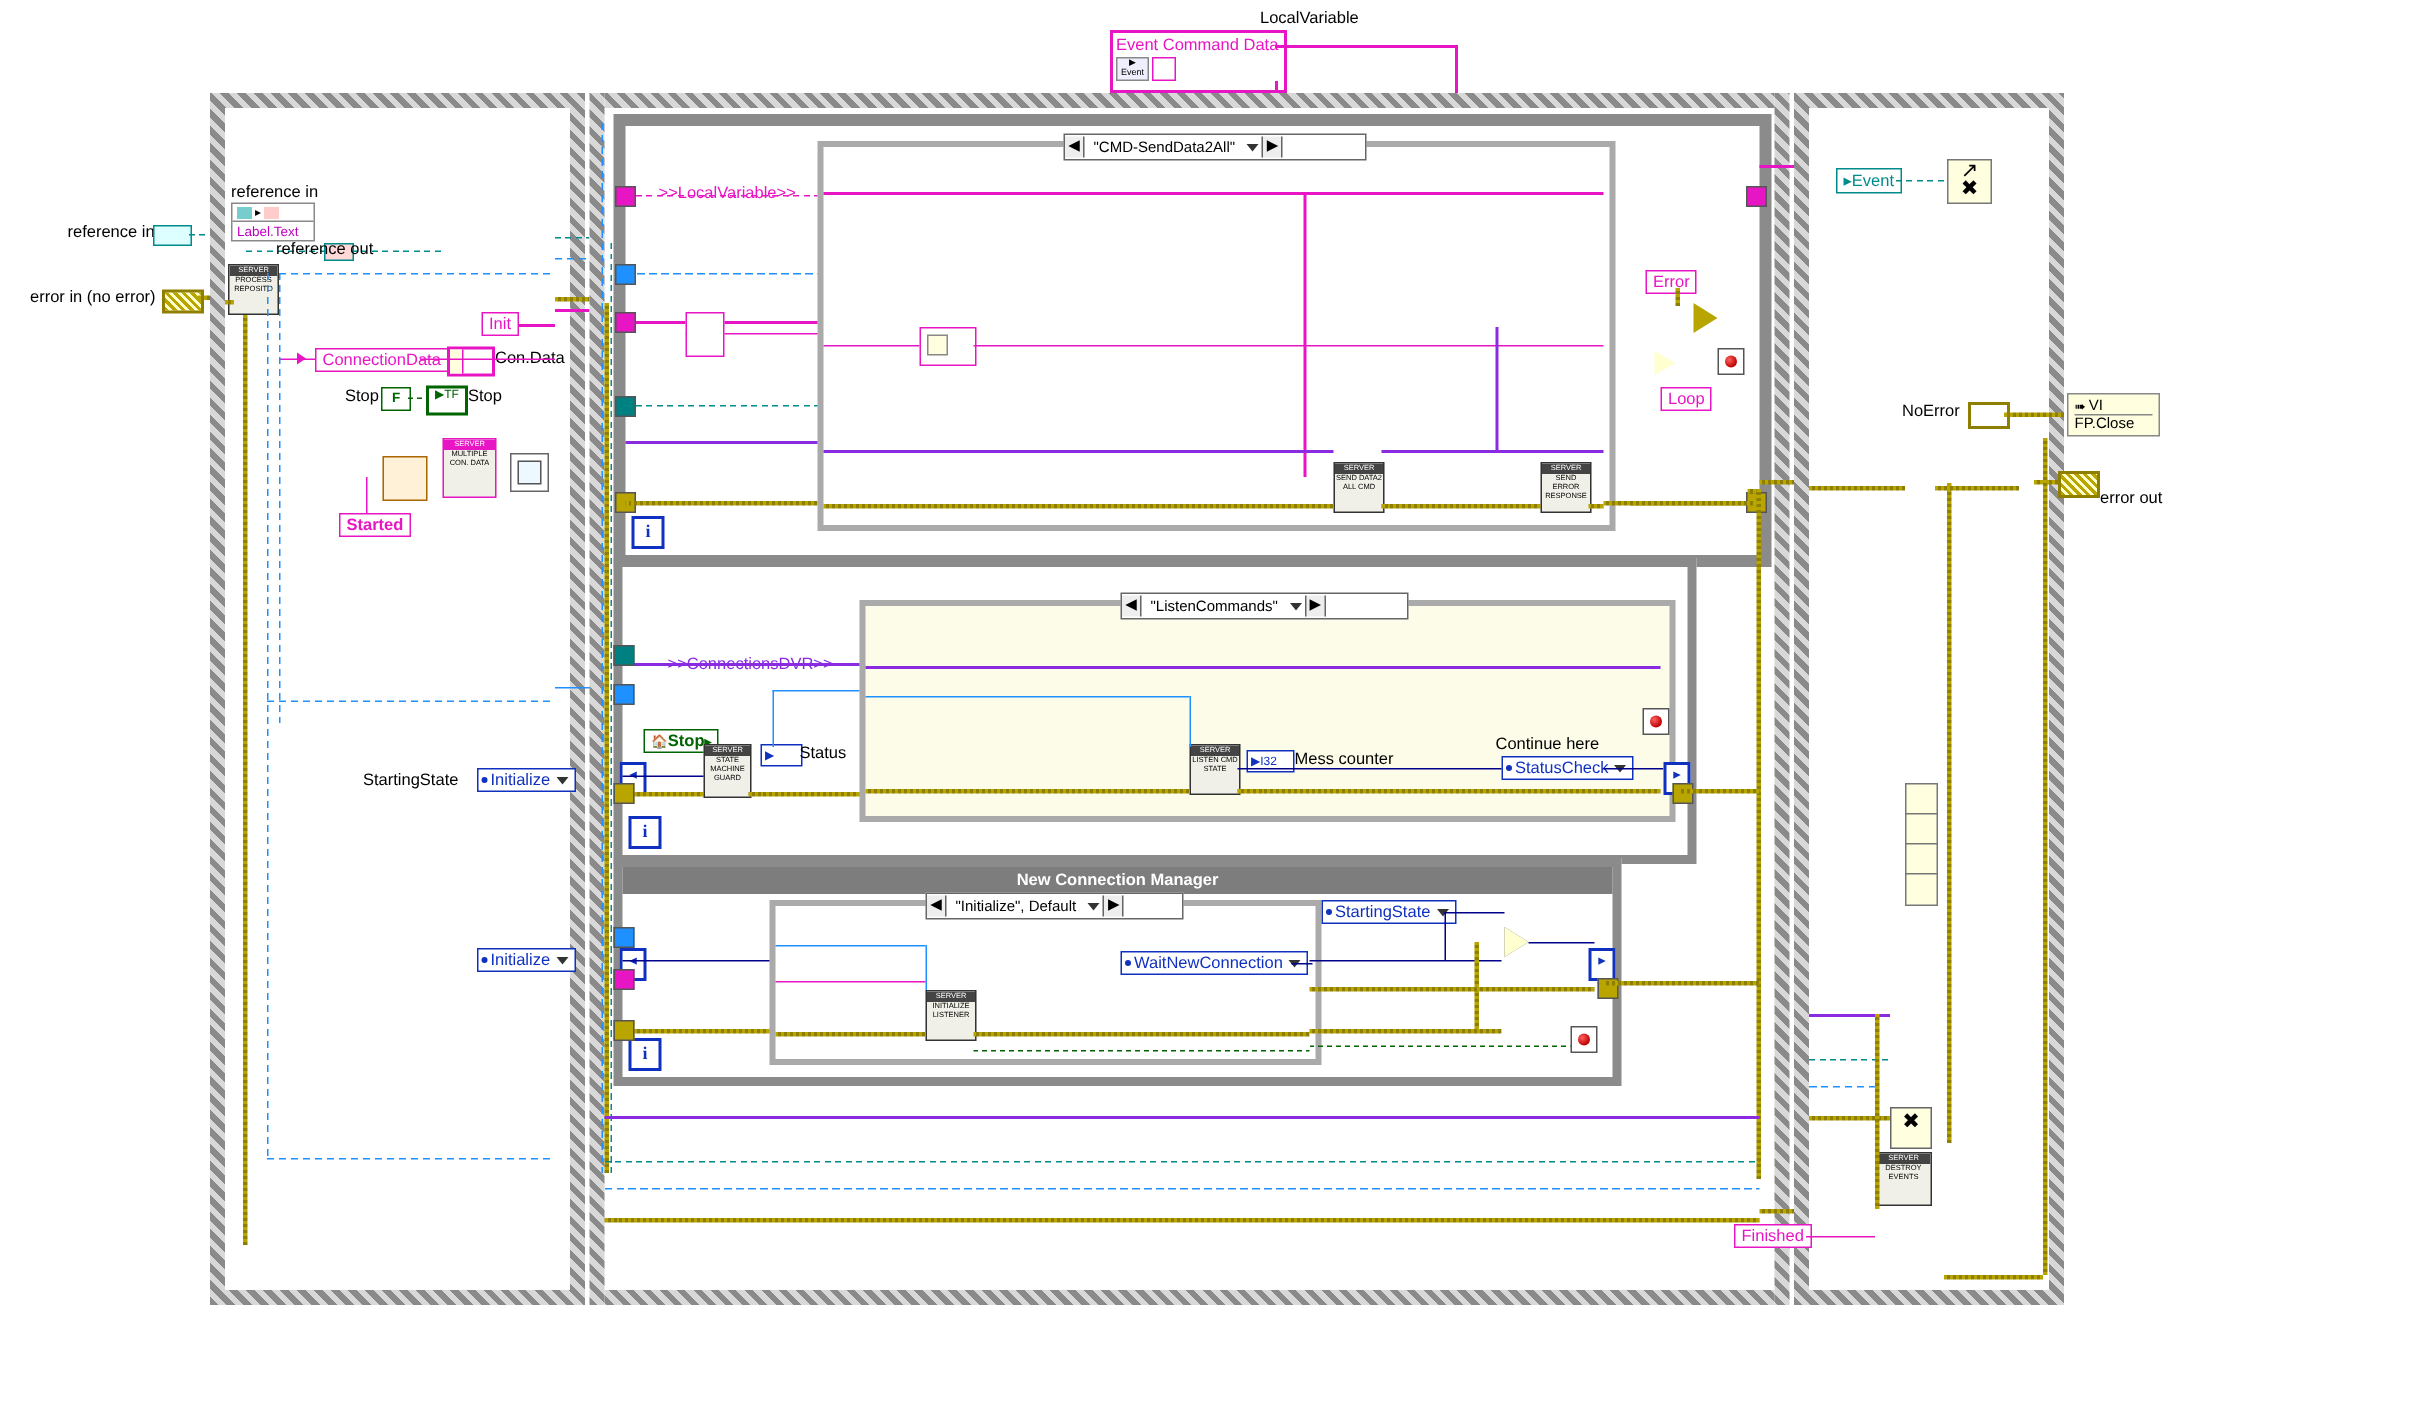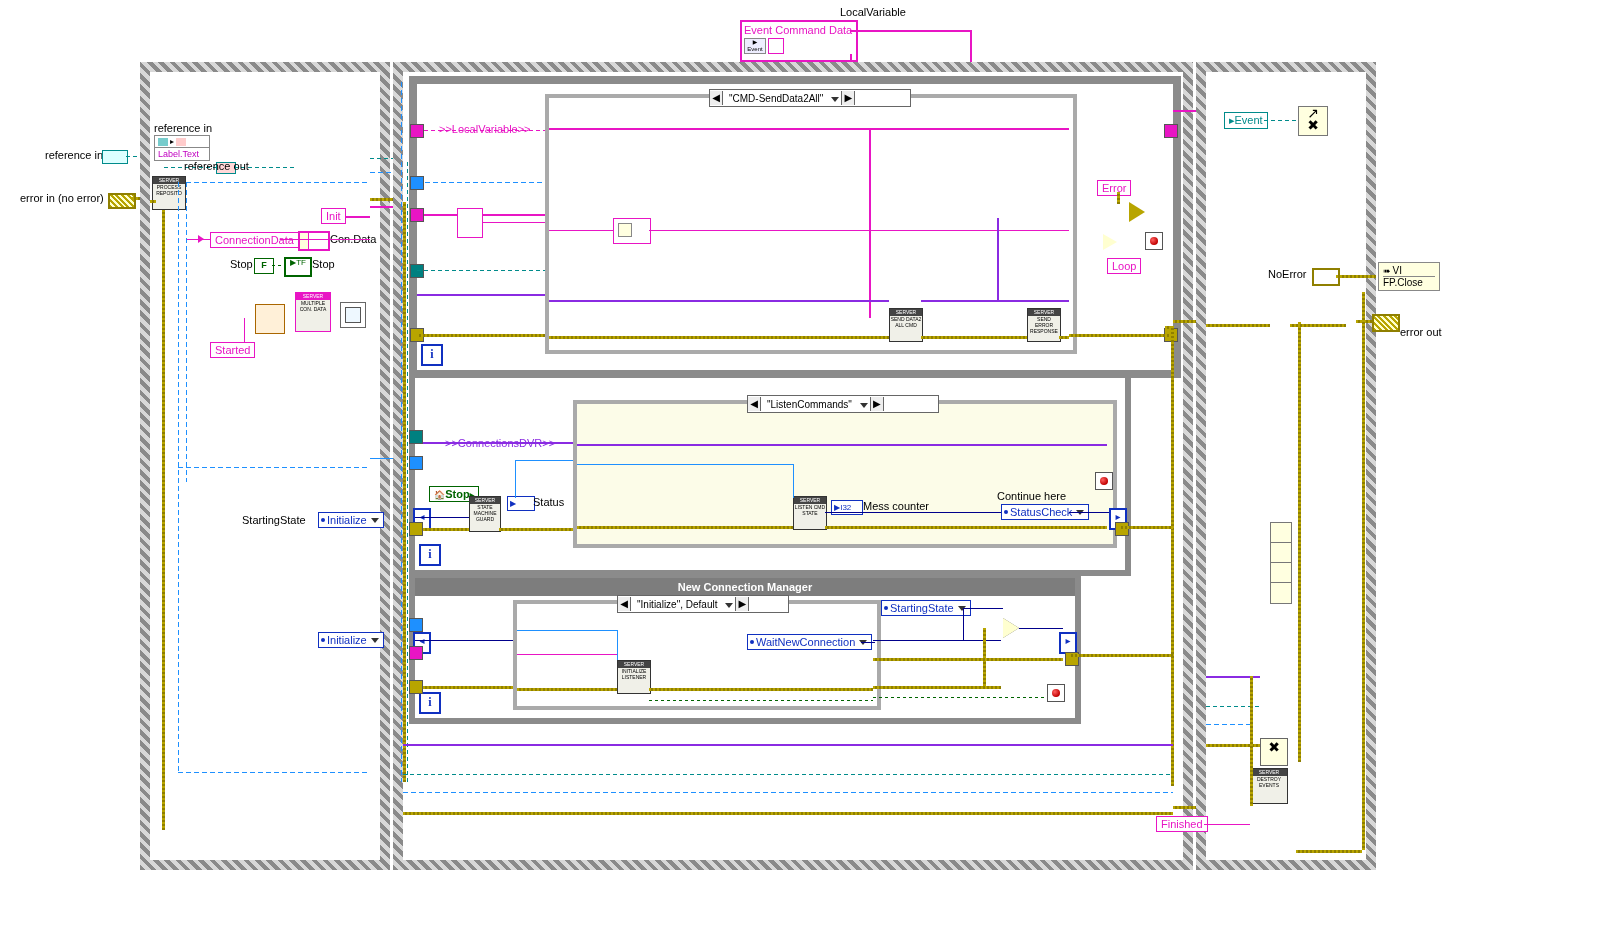--- a/index.html
+++ b/index.html
@@ -327,21 +327,21 @@
 
   <div class="subvi" style="left:145px;top:220px;width:34px;height:38px;border-color:#e815c4;">
     <div class="hdr" style="background:#e815c4;">SERVER</div>
     <div style="font-size:5px;line-height:6px;">MULTIPLE CON. DATA</div>
   </div>
   <div class="cluster-icon" style="left:105px;top:232px;"></div>
   <div class="abs" style="left:190px;top:230px;width:24px;height:24px;border:1px solid #666;background:#fff;">
     <div style="width:14px;height:14px;border:1px solid #555;margin:4px auto 0;background:#eef8ff;"></div>
   </div>
 
-  <div class="pink-box" style="left:60px;top:270px;">Started</div>
+  <div class="pink-box" style="left:76px;top:270px;font-weight:bold;">Started</div>
   <div class="wire pink v" style="left:94px;top:246px;height:24px;width:1px;"></div>
 
   <div class="lbl" style="left:92px;top:442px;">StartingState</div>
   <div class="blue-ring" style="left:168px;top:440px;">
     <span>Initialize</span>
       <span class="dd ring-dd"></span>
   </div>
 
   <div class="blue-ring" style="left:168px;top:560px;">
     <span>Initialize</span>

